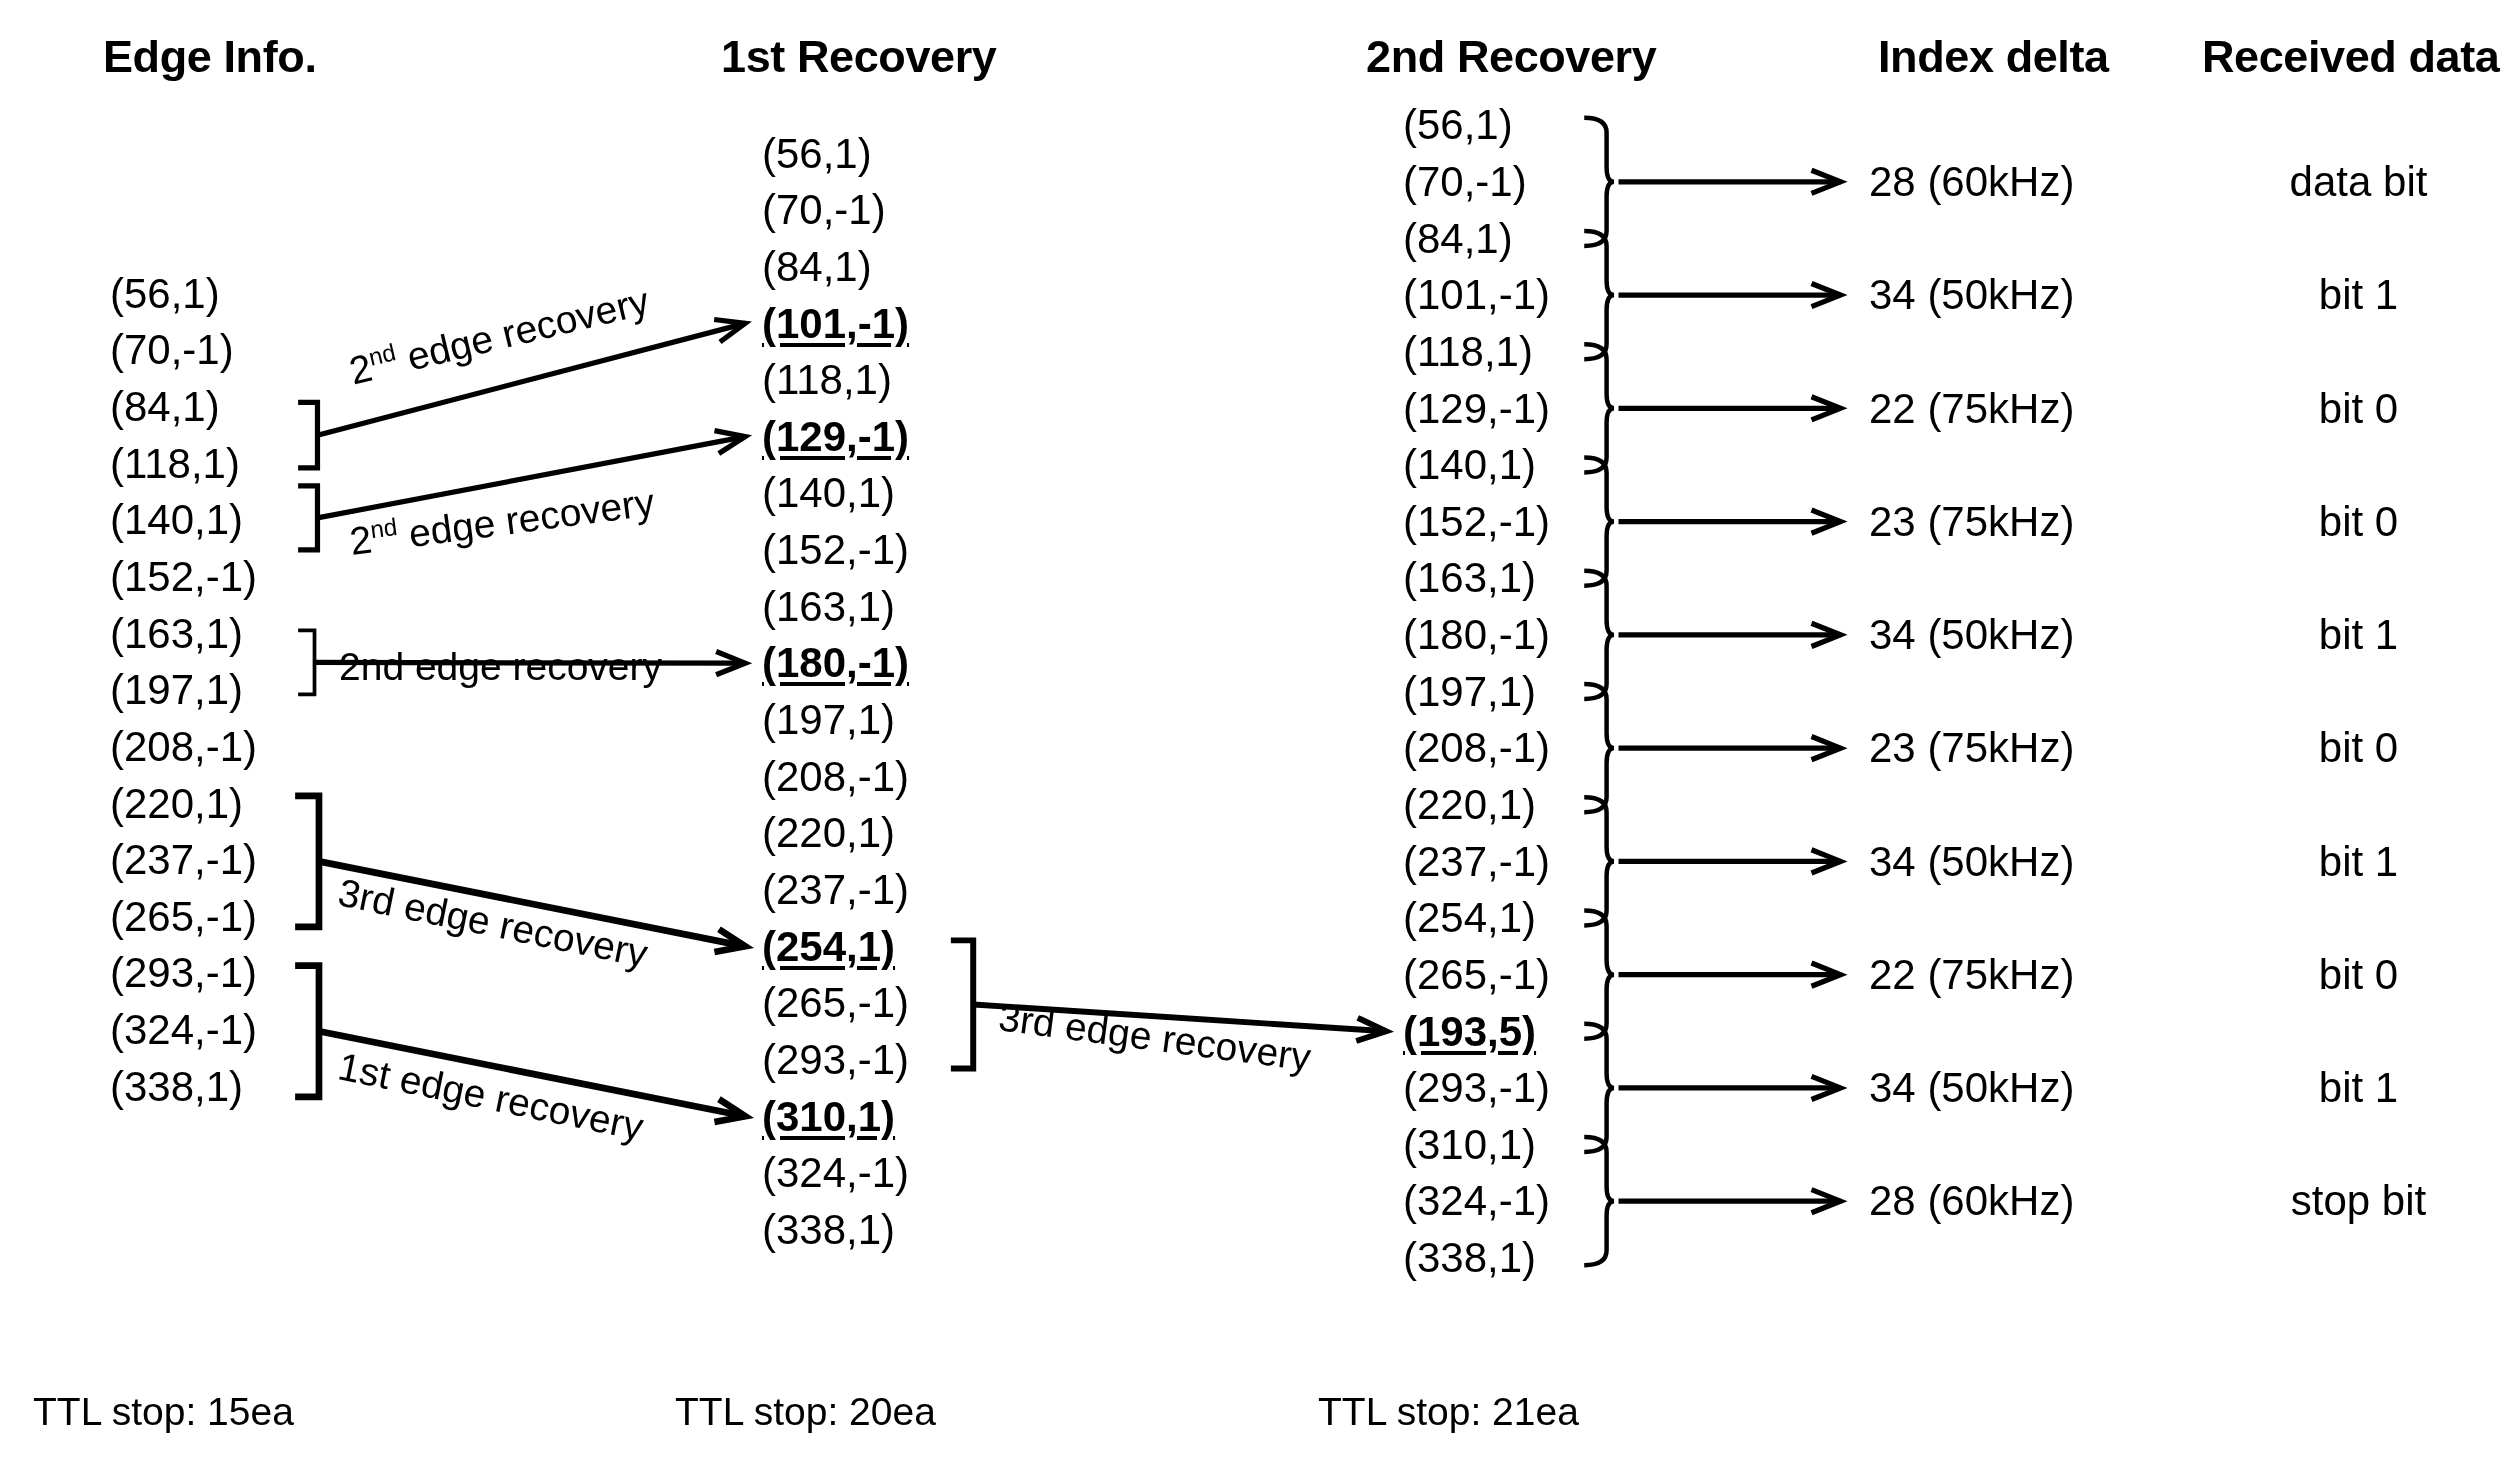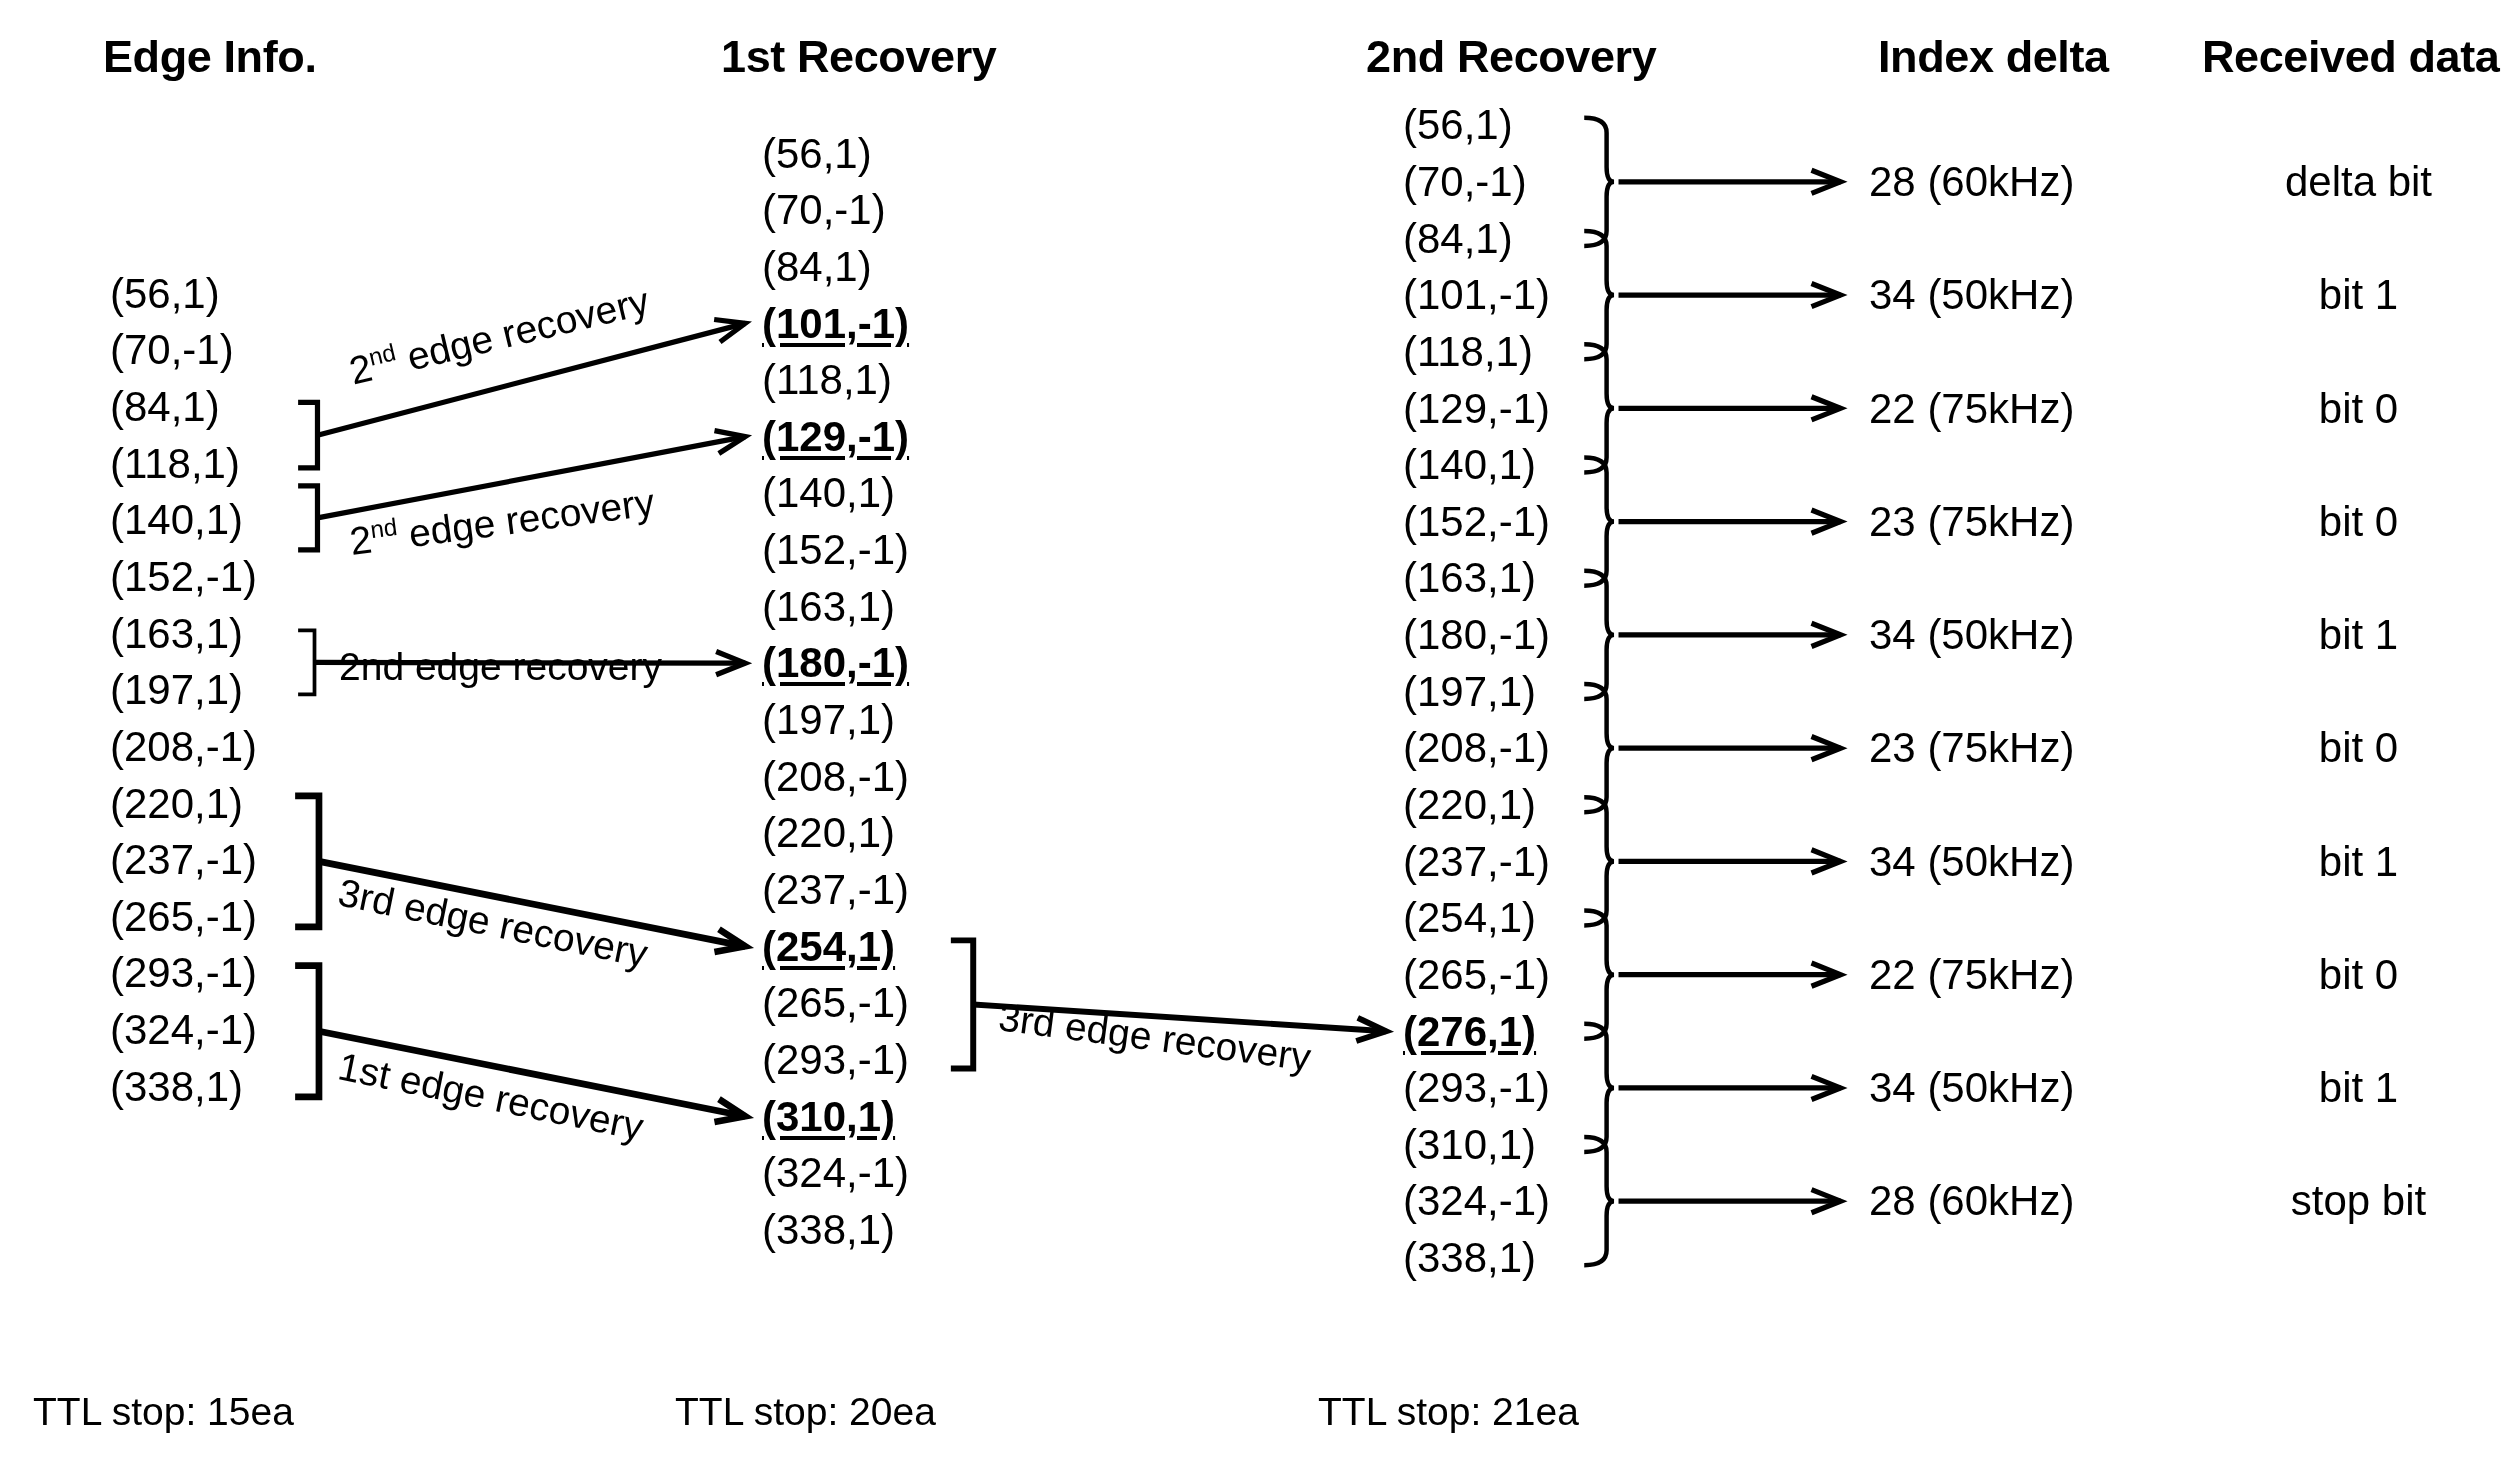--- a/index.html
+++ b/index.html
@@ -179,40 +179,40 @@
       <div class="edge-item" style="top: 444px;">(140,1)</div>
       <div class="edge-item" style="top: 501px;">(152,-1)</div>
       <div class="edge-item" style="top: 557px;">(163,1)</div>
       <div class="edge-item" style="top: 614px;">(180,-1)</div>
       <div class="edge-item" style="top: 671px;">(197,1)</div>
       <div class="edge-item" style="top: 727px;">(208,-1)</div>
       <div class="edge-item" style="top: 784px;">(220,1)</div>
       <div class="edge-item" style="top: 841px;">(237,-1)</div>
       <div class="edge-item" style="top: 897px;">(254,1)</div>
       <div class="edge-item" style="top: 954px;">(265,-1)</div>
-      <div class="edge-item recovered" style="top: 1011px;">(276,1)</div>
+      <div class="edge-item recovered" style="top: 1011px;">(193,5)</div>
       <div class="edge-item" style="top: 1067px;">(293,-1)</div>
       <div class="edge-item" style="top: 1124px;">(310,1)</div>
       <div class="edge-item" style="top: 1180px;">(324,-1)</div>
       <div class="edge-item" style="top: 1237px;">(338,1)</div>
     </div>
   <div id="col-index-delta">
       <div class="delta-item" style="top: 161px;">28 (60kHz)</div>
       <div class="delta-item" style="top: 274px;">34 (50kHz)</div>
       <div class="delta-item" style="top: 388px;">22 (75kHz)</div>
       <div class="delta-item" style="top: 501px;">23 (75kHz)</div>
       <div class="delta-item" style="top: 614px;">34 (50kHz)</div>
       <div class="delta-item" style="top: 727px;">23 (75kHz)</div>
       <div class="delta-item" style="top: 841px;">34 (50kHz)</div>
       <div class="delta-item" style="top: 954px;">22 (75kHz)</div>
       <div class="delta-item" style="top: 1067px;">34 (50kHz)</div>
       <div class="delta-item" style="top: 1180px;">28 (60kHz)</div>
     </div>
   <div id="col-received">
-      <div class="received-item" style="top: 161px;">delta bit</div>
+      <div class="received-item" style="top: 161px;">data bit</div>
       <div class="received-item" style="top: 274px;">bit 1</div>
       <div class="received-item" style="top: 388px;">bit 0</div>
       <div class="received-item" style="top: 501px;">bit 0</div>
       <div class="received-item" style="top: 614px;">bit 1</div>
       <div class="received-item" style="top: 727px;">bit 0</div>
       <div class="received-item" style="top: 841px;">bit 1</div>
       <div class="received-item" style="top: 954px;">bit 0</div>
       <div class="received-item" style="top: 1067px;">bit 1</div>
       <div class="received-item" style="top: 1180px;">stop bit</div>
     </div>

